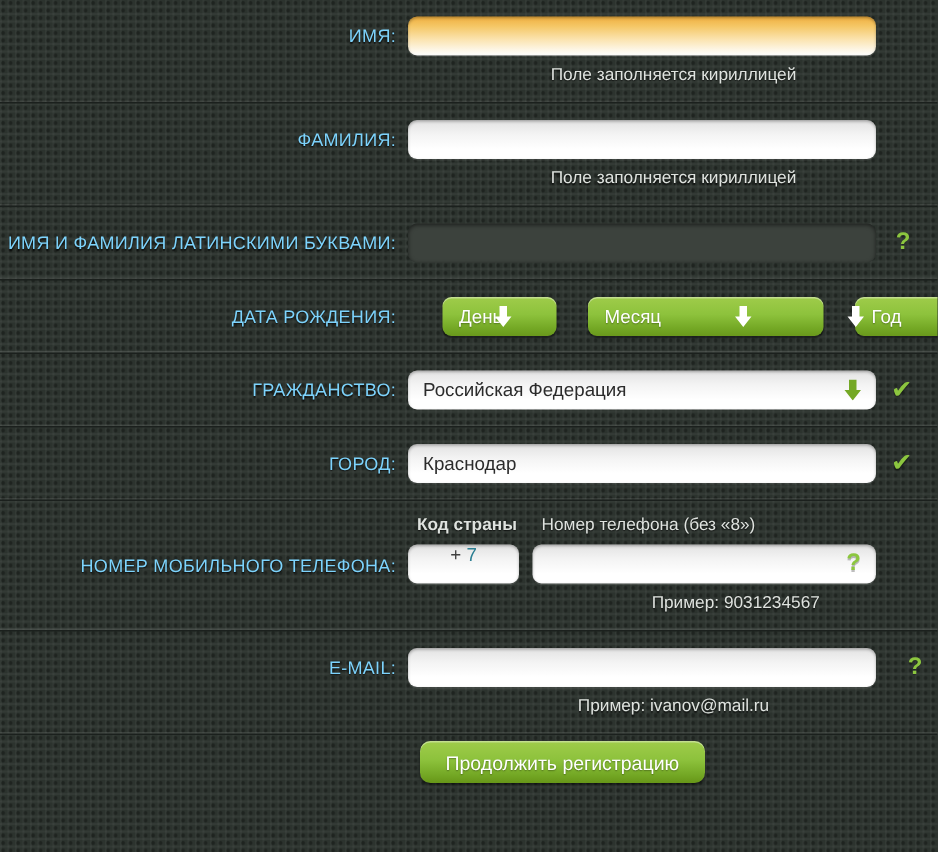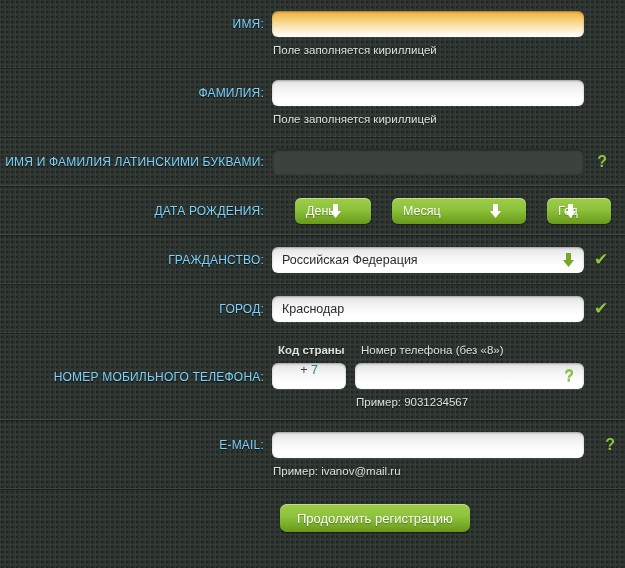--- a/index.html
+++ b/index.html
@@ -155,41 +155,42 @@
     font-size: 12.5px;
     text-align: left;
     padding: 0 28px 0 11px;
     line-height: 26px;
     cursor: pointer;
     background: linear-gradient(to bottom, #9fcc4a 0%, #8dc23c 45%, #74a825 80%, #69991c 100%);
     box-shadow: inset 0 1px 0 rgba(255,255,255,0.38), 0 1px 1px rgba(0,0,0,0.45);
     text-shadow: 0 1px 1px rgba(0,0,0,0.32);
   }
   .gbtn.day   { width: 76px; }
-  .gbtn.month { width: 134px; }
+  .gbtn.month { width: 157px; }
   .gbtn.year  { width: 64px; }
 
   
   .check {
     position: absolute;
     left: 322px;
     top: 3px;
     color: #8cc63f;
     font-size: 17px;
     line-height: 20px;
     text-shadow: 0 1px 1px rgba(0,0,0,0.5);
   }
 
   
   .hint {
     font-size: 11.5px;
     color: #dfe3df;
     padding: 6px 0 11px 1px;
     text-shadow: 0 1px 1px rgba(0,0,0,0.7);
     line-height: 14px;
+    text-align: center;
   }
   .sub-row {
     display: flex;
     padding: 9px 0 0 0;
   }
   .sub-label {
     font-size: 11.5px;
     color: #dfe3df;
     text-shadow: 0 1px 1px rgba(0,0,0,0.7);
     line-height: 14px;
@@ -205,21 +206,21 @@
     align-items: center;
     position: relative;
   }
   .phone-main { position: relative; }
   .fld.phone { width: 229px; }
   .plus { color: #3f3f3f; }
   .seven { color: #2c7f93; }
 
   
   .submit-row {
-    padding: 14px 0 16px 0;
+    padding: 4px 0 16px 0;
     display: flex;
   }
   .submit-spacer { width: 280px; min-width: 280px; }
   .submit {
     border: none;
     border-radius: 7px;
     height: 28px;
     padding: 0 17px;
     color: #ffffff;
     font-family: "Liberation Sans", sans-serif;

